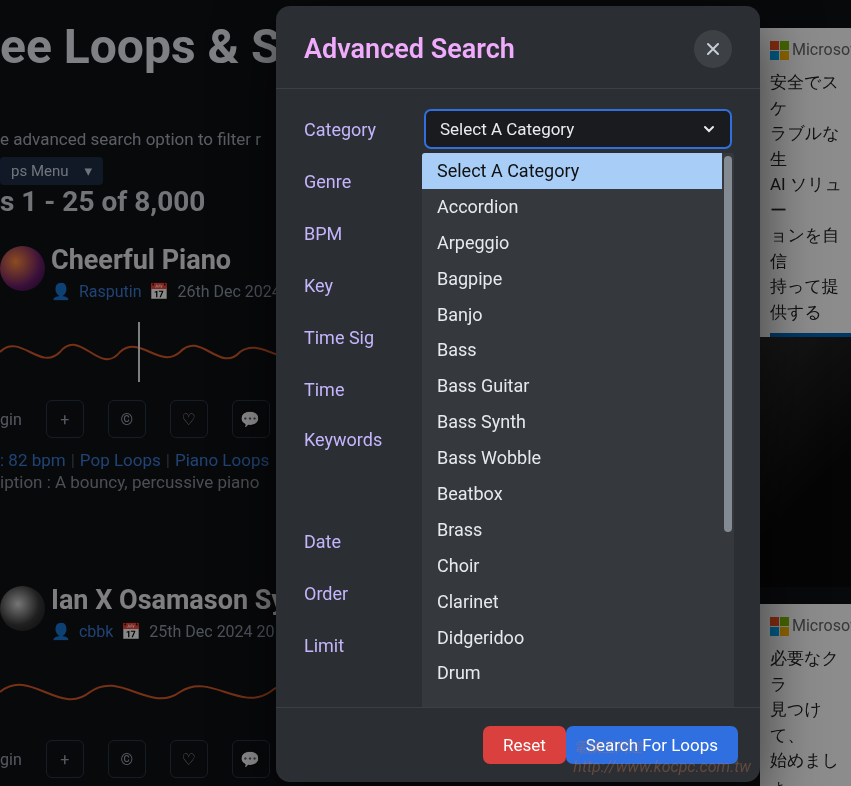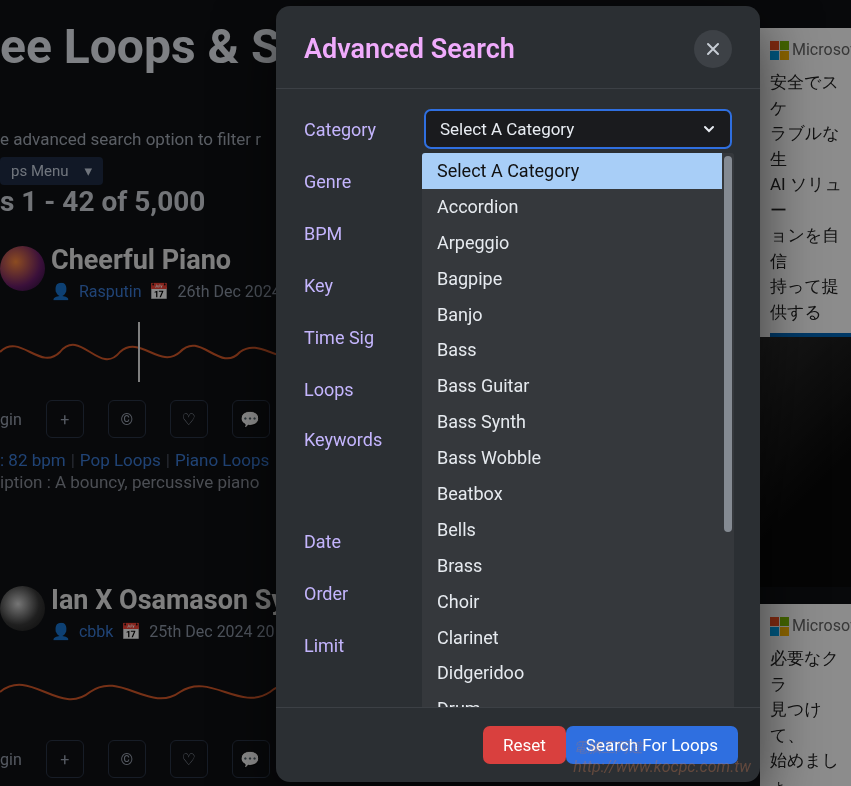--- a/index.html
+++ b/index.html
@@ -61,21 +61,21 @@
 </head>
 <body>
 
 <div class="bg-page">
   <div class="page-title">ee Loops &amp; Sa</div>
   <div class="page-sub">e advanced search option to filter r</div>
   <button class="menu-btn">
     <span>ps Menu</span>
     <span>▾</span>
   </button>
-  <div class="result-count">s 1 - 42 of 5,000</div>
+  <div class="result-count">s 1 - 25 of 8,000</div>
 
   <div class="track track1">
     <div class="avatar"></div>
     <div class="track-title">Cheerful Piano</div>
     <div class="meta">
       <span class="ic">👤</span>
       <a>Rasputin</a>
       <span class="ic">📅</span>
       <span>26th Dec 2024</span>
     </div>
@@ -210,21 +210,21 @@
     <div class="field-row">
         <div class="field-label">BPM</div>
       </div>
     <div class="field-row">
         <div class="field-label">Key</div>
       </div>
     <div class="field-row">
         <div class="field-label">Time Sig</div>
       </div>
     <div class="field-row">
-        <div class="field-label">Loops</div>
+        <div class="field-label">Time</div>
       </div>
     <div class="field-row" style="min-height:100px;align-items:flex-start;padding-top:14px;">
         <div class="field-label">Keywords</div>
       </div>
     <div class="field-row">
         <div class="field-label">Date</div>
       </div>
     <div class="field-row">
         <div class="field-label">Order</div>
       </div>
@@ -237,21 +237,20 @@
           <div class="dd-item selected">Select A Category</div>
           <div class="dd-item">Accordion</div>
           <div class="dd-item">Arpeggio</div>
           <div class="dd-item">Bagpipe</div>
           <div class="dd-item">Banjo</div>
           <div class="dd-item">Bass</div>
           <div class="dd-item">Bass Guitar</div>
           <div class="dd-item">Bass Synth</div>
           <div class="dd-item">Bass Wobble</div>
           <div class="dd-item">Beatbox</div>
-          <div class="dd-item">Bells</div>
           <div class="dd-item">Brass</div>
           <div class="dd-item">Choir</div>
           <div class="dd-item">Clarinet</div>
           <div class="dd-item">Didgeridoo</div>
           <div class="dd-item">Drum</div>
         </div>
       <div class="dd-scroll">
         <div class="dd-thumb"></div>
       </div>
     </div>

